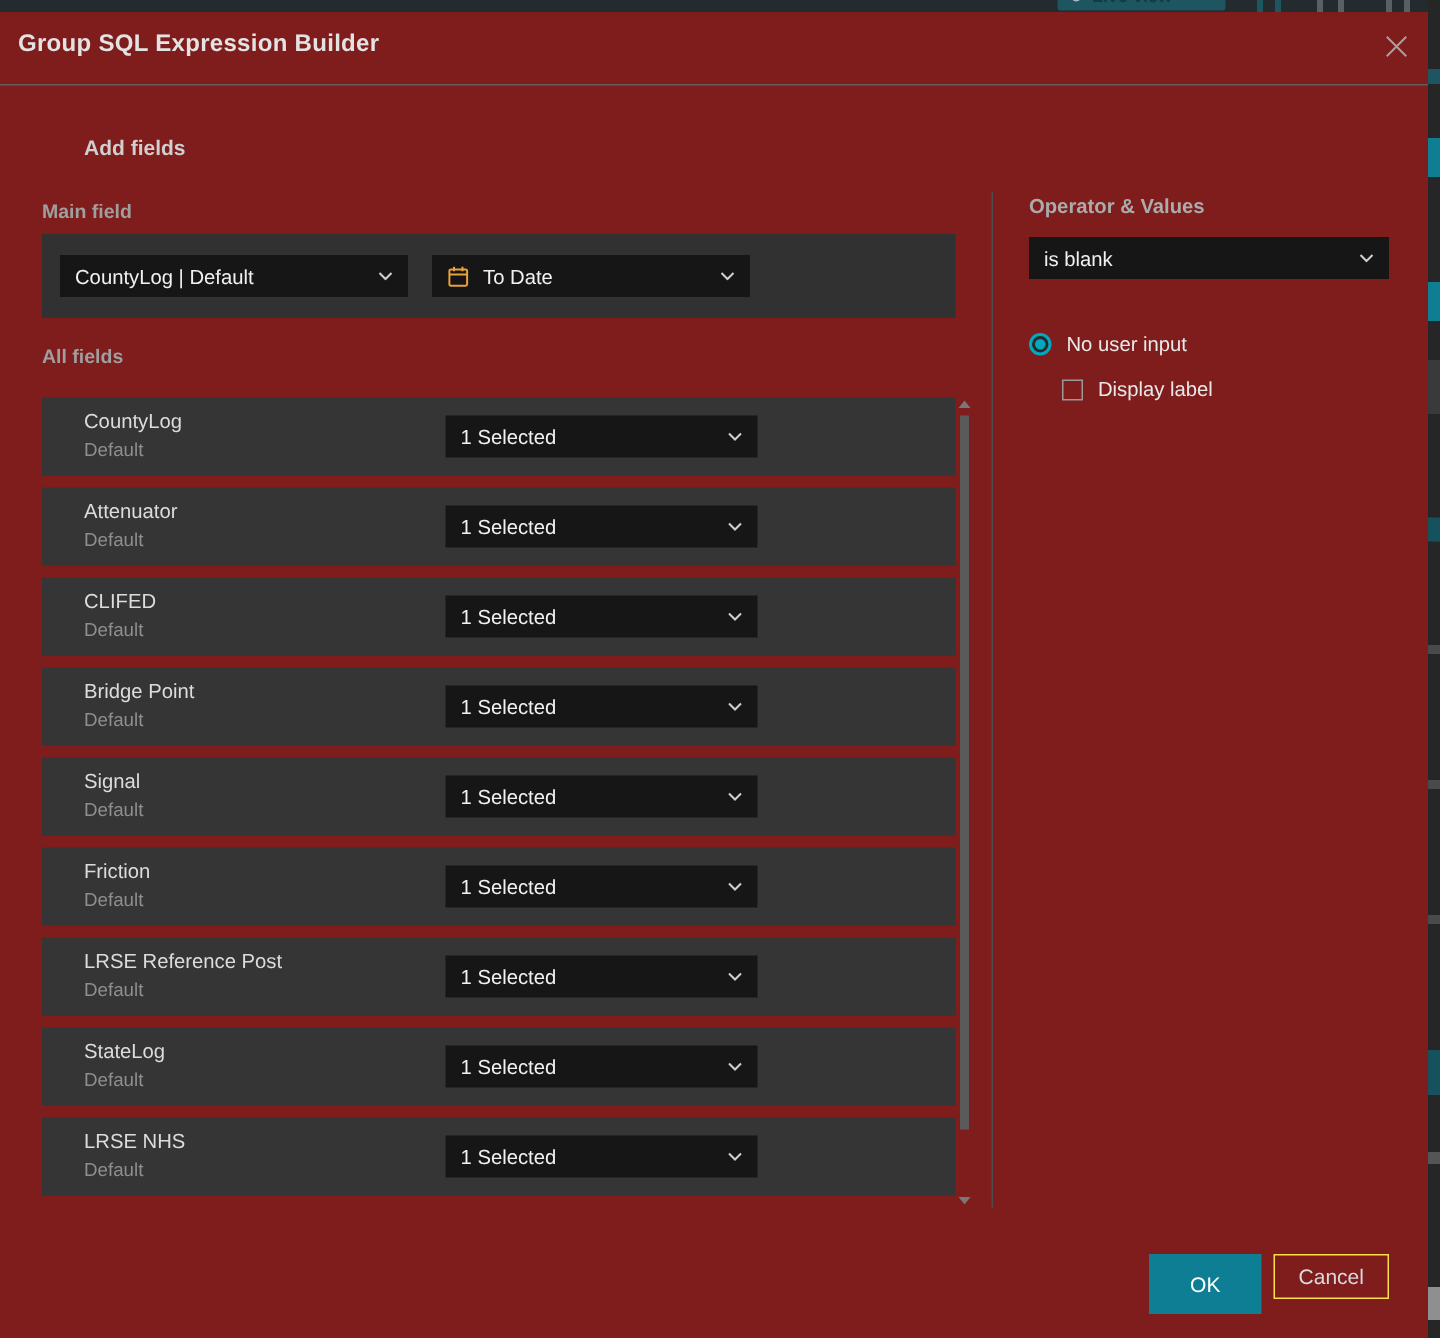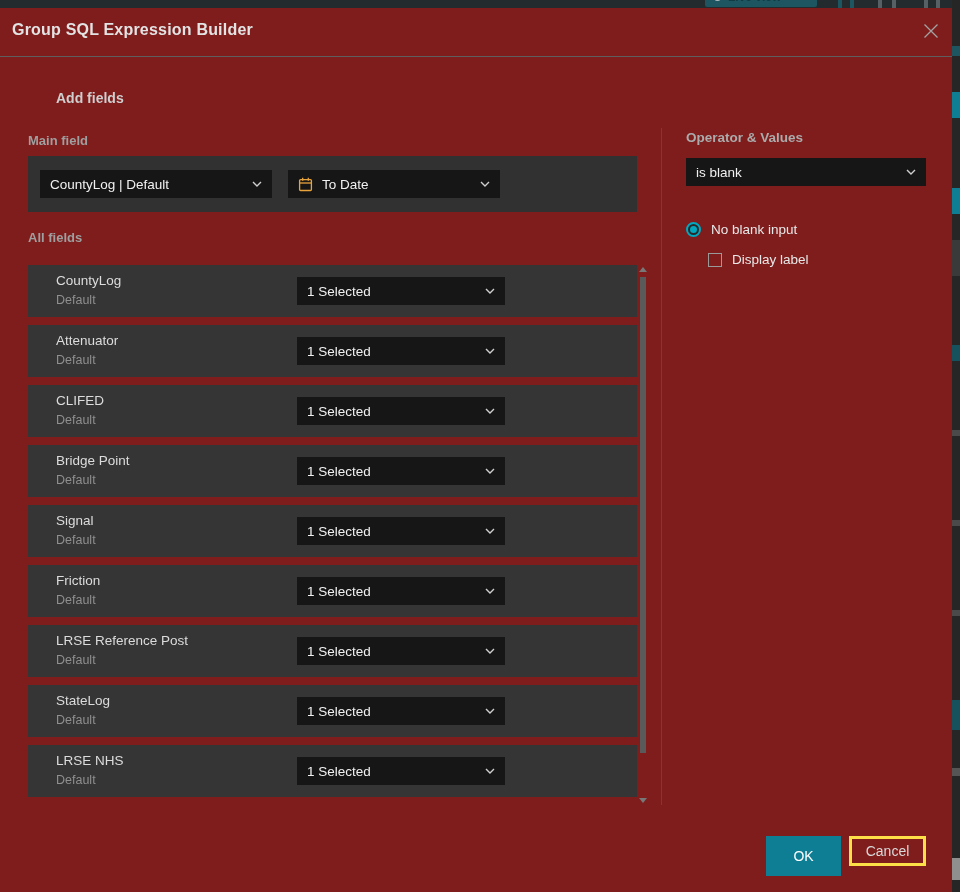--- a/index.html
+++ b/index.html
@@ -76,21 +76,21 @@
   .checkbox-row { position:absolute; left:22px; top:122px; display:flex;
                   align-items:center; gap:10px; cursor:pointer; }
   .checkbox-box { width:14px; height:14px; border:1.5px solid #9a9a9a;
                   background:transparent; }
   .checkbox-label { font-size:13.5px; color:#e8e8e8; }
 
   .btn-ok { position:absolute; left:766px; top:828px; width:75px; height:40px;
             background:var(--accent-teal); color:#ffffff; border:none; font-size:14px;
             font-family:"Liberation Sans", sans-serif; cursor:pointer; }
   .btn-cancel { position:absolute; left:849px; top:828px; width:77px; height:30px;
-                background:transparent; color:#d9d9d9; border:3px solid #fde047;
+                background:transparent; color:#d9d9d9; border:1px solid #fde047;
                 font-size:14px; font-family:"Liberation Sans", sans-serif; cursor:pointer; }
 </style>
 </head>
 <body>
 
 <div class="bg-top-strip">
   <div class="live-pill">
     <span class="live-dot"></span>
     <span class="live-label">Live view</span>
   </div>
@@ -272,21 +272,21 @@
     <div class="dropdown dd-operator">
       <span>is blank</span>
       <svg width="10" height="6" viewBox="0 0 10 6">
         <path d="M1 1l4 4 4-4" fill="none" stroke="#cfcfcf" stroke-width="1.4"></path>
       </svg>
     </div>
     <div class="radio-row">
       <span class="radio-outer">
         <span class="radio-inner"></span>
       </span>
-      <span class="radio-label">No blank input</span>
+      <span class="radio-label">No user input</span>
     </div>
     <div class="checkbox-row">
       <span class="checkbox-box"></span>
       <span class="checkbox-label">Display label</span>
     </div>
   </div>
 
   <button class="btn-ok">OK</button>
   <button class="btn-cancel">Cancel</button>
 </div>

